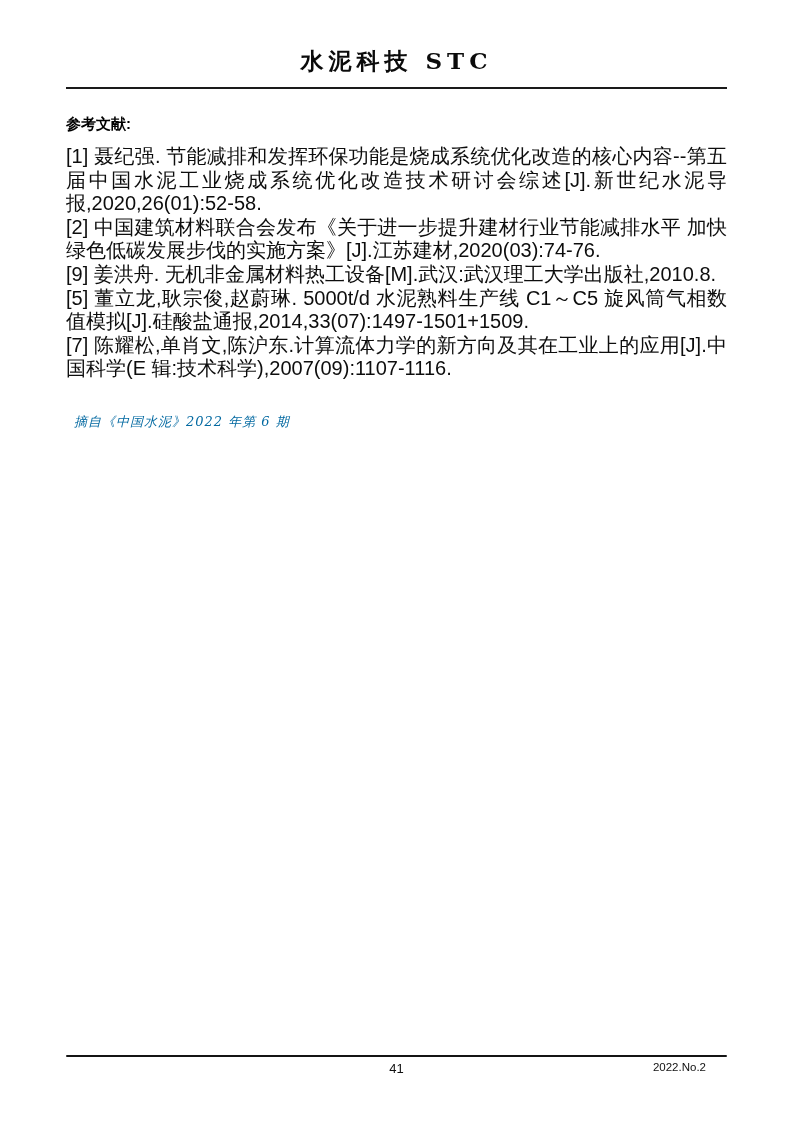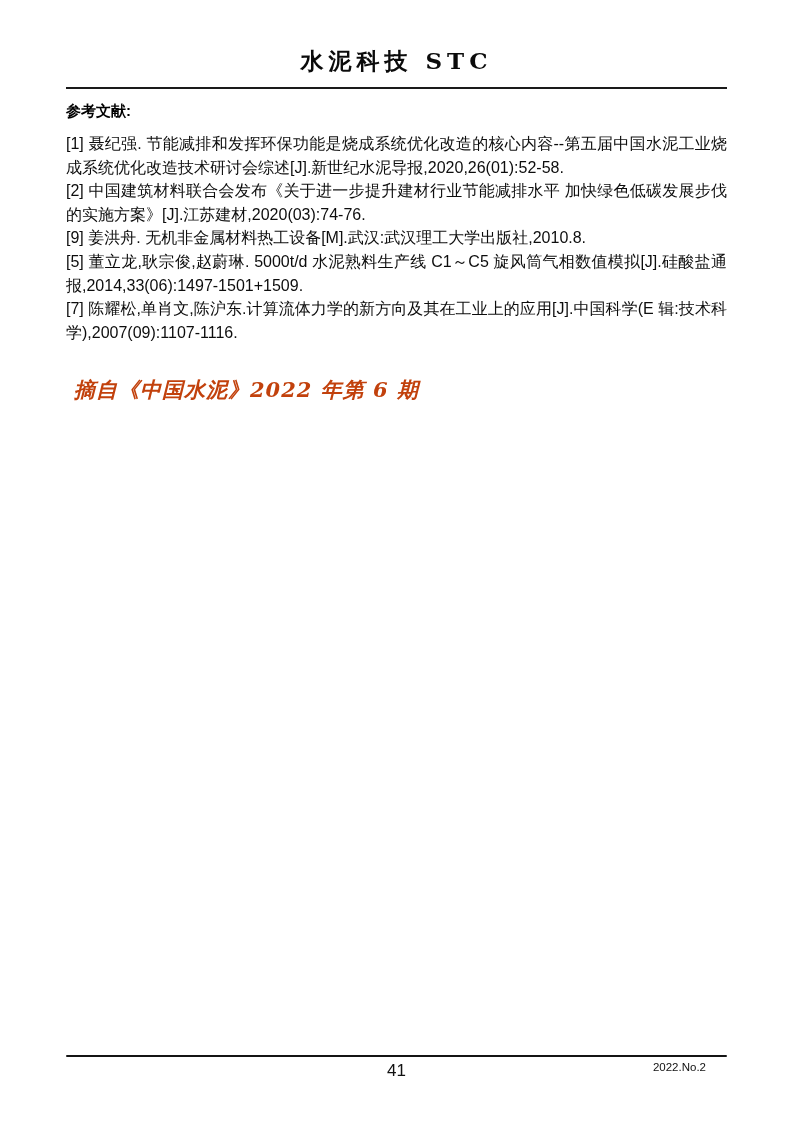--- a/index.html
+++ b/index.html
@@ -34,65 +34,64 @@
     top: 87px;
     left: 66px;
     width: 661px;
     height: 2px;
     background: #1a1a1a;
   }
 
   
   .content {
     position: absolute;
-    top: 100px;
+    top: 113px;
     left: 66px;
     width: 661px;
   }
   .refs-heading {
     font-size: 15px;
     font-weight: bold;
     line-height: 22px;
     margin-bottom: 10px;
     color: #000000;
   }
   .ref-item {
-    font-size: 16px;
+    font-size: 20px;
     line-height: 23.6px;
     text-align: justify;
     color: #0d0d0d;
   }
   .source-note {
     margin-top: 32px;
     margin-left: 8px;
     font-family: "DejaVu Serif", serif;
     font-style: italic;
-    font-size: 21px;
-    color: #c2410c;
+    font-size: 13px;
+    color: #0369a1;
     letter-spacing: 1px;
-    font-weight: bold;
   }
 
   
   .footer-rule {
     position: absolute;
     top: 1055px;
     left: 66px;
     width: 661px;
     height: 2px;
     background: #141414;
     border-radius: 1px;
   }
   .footer-page-number {
     position: absolute;
     top: 1061px;
     left: 0;
     width: 100%;
     text-align: center;
-    font-size: 17px;
+    font-size: 13px;
     color: #111111;
   }
   .footer-issue {
     position: absolute;
     top: 1061px;
     right: 87px;
     font-size: 11.5px;
     color: #111111;
   }
 </style>
@@ -105,21 +104,21 @@
 
   <div class="header-rule"></div>
 
   <div class="content">
 
     <div class="refs-heading">参考文献:</div>
 
     <p class="ref-item">[1] 聂纪强. 节能减排和发挥环保功能是烧成系统优化改造的核心内容--第五届中国水泥工业烧成系统优化改造技术研讨会综述[J].新世纪水泥导报,2020,26(01):52-58.</p>
     <p class="ref-item">[2] 中国建筑材料联合会发布《关于进一步提升建材行业节能减排水平 加快绿色低碳发展步伐的实施方案》[J].江苏建材,2020(03):74-76.</p>
     <p class="ref-item">[9] 姜洪舟. 无机非金属材料热工设备[M].武汉:武汉理工大学出版社,2010.8.</p>
-    <p class="ref-item">[5] 董立龙,耿宗俊,赵蔚琳. 5000t/d 水泥熟料生产线 C1～C5 旋风筒气相数值模拟[J].硅酸盐通报,2014,33(06):1497-1501+1509.</p>
+    <p class="ref-item">[5] 董立龙,耿宗俊,赵蔚琳. 5000t/d 水泥熟料生产线 C1～C5 旋风筒气相数值模拟[J].硅酸盐通报,2014,33(07):1497-1501+1509.</p>
     <p class="ref-item">[7] 陈耀松,单肖文,陈沪东.计算流体力学的新方向及其在工业上的应用[J].中国科学(E 辑:技术科学),2007(09):1107-1116.</p>
 
     <div class="source-note">摘自《中国水泥》2022 年第 6 期</div>
 
   </div>
 
   <div class="footer-rule"></div>
 
   <div class="footer-page-number">41</div>
 

